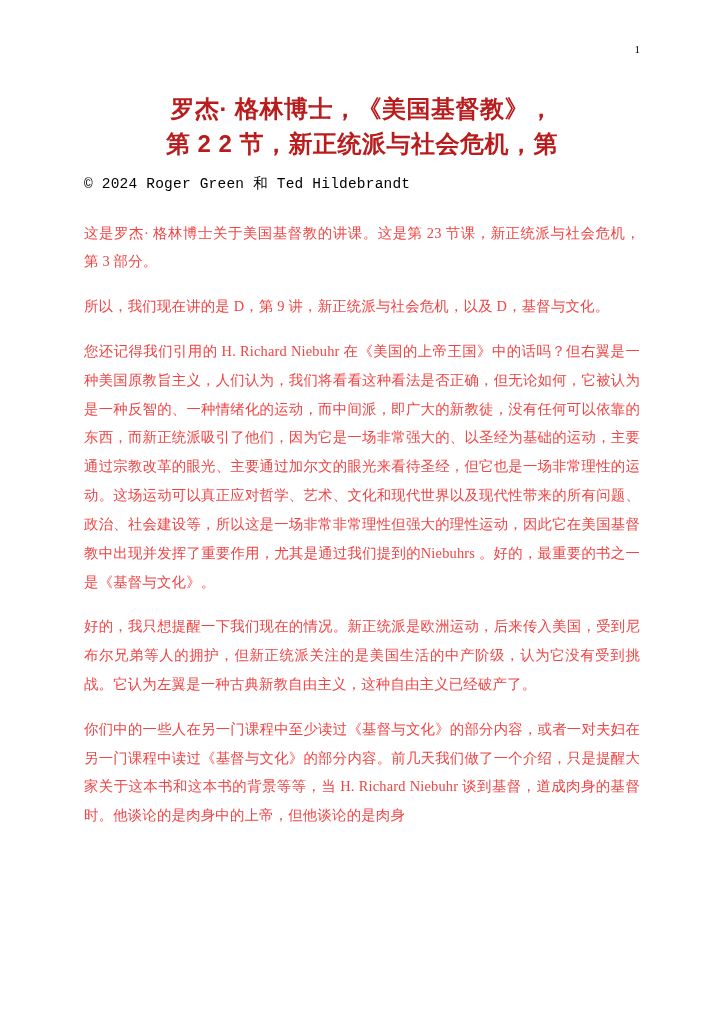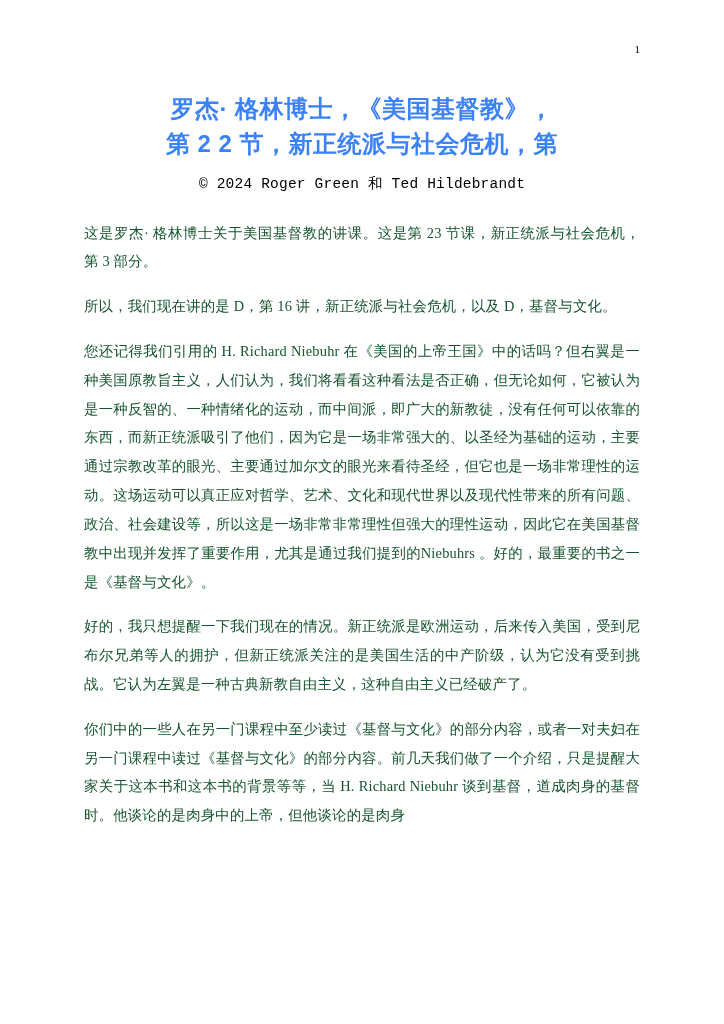--- a/index.html
+++ b/index.html
@@ -34,41 +34,40 @@
   .title-block {
     margin-top: 50px;
     text-align: center;
   }
   .title-line {
     font-family: "Liberation Sans", sans-serif;
     font-weight: bold;
     font-size: 24px;
     line-height: 1.45;
     letter-spacing: 0.5px;
-    color: #3b82f6;
+    color: #b91c1c;
   }
   .byline {
     margin-top: 12px;
-    text-align: center;
     font-family: "Liberation Mono", monospace;
     font-size: 14.5px;
     letter-spacing: 0.2px;
     color: #000;
   }
   .body-block {
     margin-top: 26px;
   }
   p.para {
     font-family: "Liberation Serif", serif;
     font-size: 14.4px;
     line-height: 2.0;
     text-align: justify;
     text-justify: inter-ideograph;
     margin: 0 0 16px 0;
-    color: #14532d;
+    color: #ef4444;
     letter-spacing: 0.2px;
   }
   p.para:last-child {
     margin-bottom: 4px;
   }
 </style>
 </head>
 <body>
 
 <div class="page">
@@ -77,19 +76,19 @@
 
   <div class="title-block">
     <div class="title-line">罗杰· 格林博士，《美国基督教》，</div>
     <div class="title-line">第 2 2 节，新正统派与社会危机，第</div>
   </div>
 
   <div class="byline">© 2024 Roger Green 和 Ted Hildebrandt</div>
 
   <div class="body-block">
     <p class="para">这是罗杰· 格林博士关于美国基督教的讲课。这是第 23 节课，新正统派与社会危机，第 3 部分。</p>
-    <p class="para">所以，我们现在讲的是 D，第 16 讲，新正统派与社会危机，以及 D，基督与文化。</p>
+    <p class="para">所以，我们现在讲的是 D，第 9 讲，新正统派与社会危机，以及 D，基督与文化。</p>
     <p class="para">您还记得我们引用的 H. Richard Niebuhr 在《美国的上帝王国》中的话吗？但右翼是一种美国原教旨主义，人们认为，我们将看看这种看法是否正确，但无论如何，它被认为是一种反智的、一种情绪化的运动，而中间派，即广大的新教徒，没有任何可以依靠的东西，而新正统派吸引了他们，因为它是一场非常强大的、以圣经为基础的运动，主要通过宗教改革的眼光、主要通过加尔文的眼光来看待圣经，但它也是一场非常理性的运动。这场运动可以真正应对哲学、艺术、文化和现代世界以及现代性带来的所有问题、政治、社会建设等，所以这是一场非常非常理性但强大的理性运动，因此它在美国基督教中出现并发挥了重要作用，尤其是通过我们提到的Niebuhrs 。好的，最重要的书之一是《基督与文化》。</p>
     <p class="para">好的，我只想提醒一下我们现在的情况。新正统派是欧洲运动，后来传入美国，受到尼布尔兄弟等人的拥护，但新正统派关注的是美国生活的中产阶级，认为它没有受到挑战。它认为左翼是一种古典新教自由主义，这种自由主义已经破产了。</p>
     <p class="para">你们中的一些人在另一门课程中至少读过《基督与文化》的部分内容，或者一对夫妇在另一门课程中读过《基督与文化》的部分内容。前几天我们做了一个介绍，只是提醒大家关于这本书和这本书的背景等等，当 H. Richard Niebuhr 谈到基督，道成肉身的基督时。他谈论的是肉身中的上帝，但他谈论的是肉身</p>
   </div>
 
 </div>
 
 </body></html>

